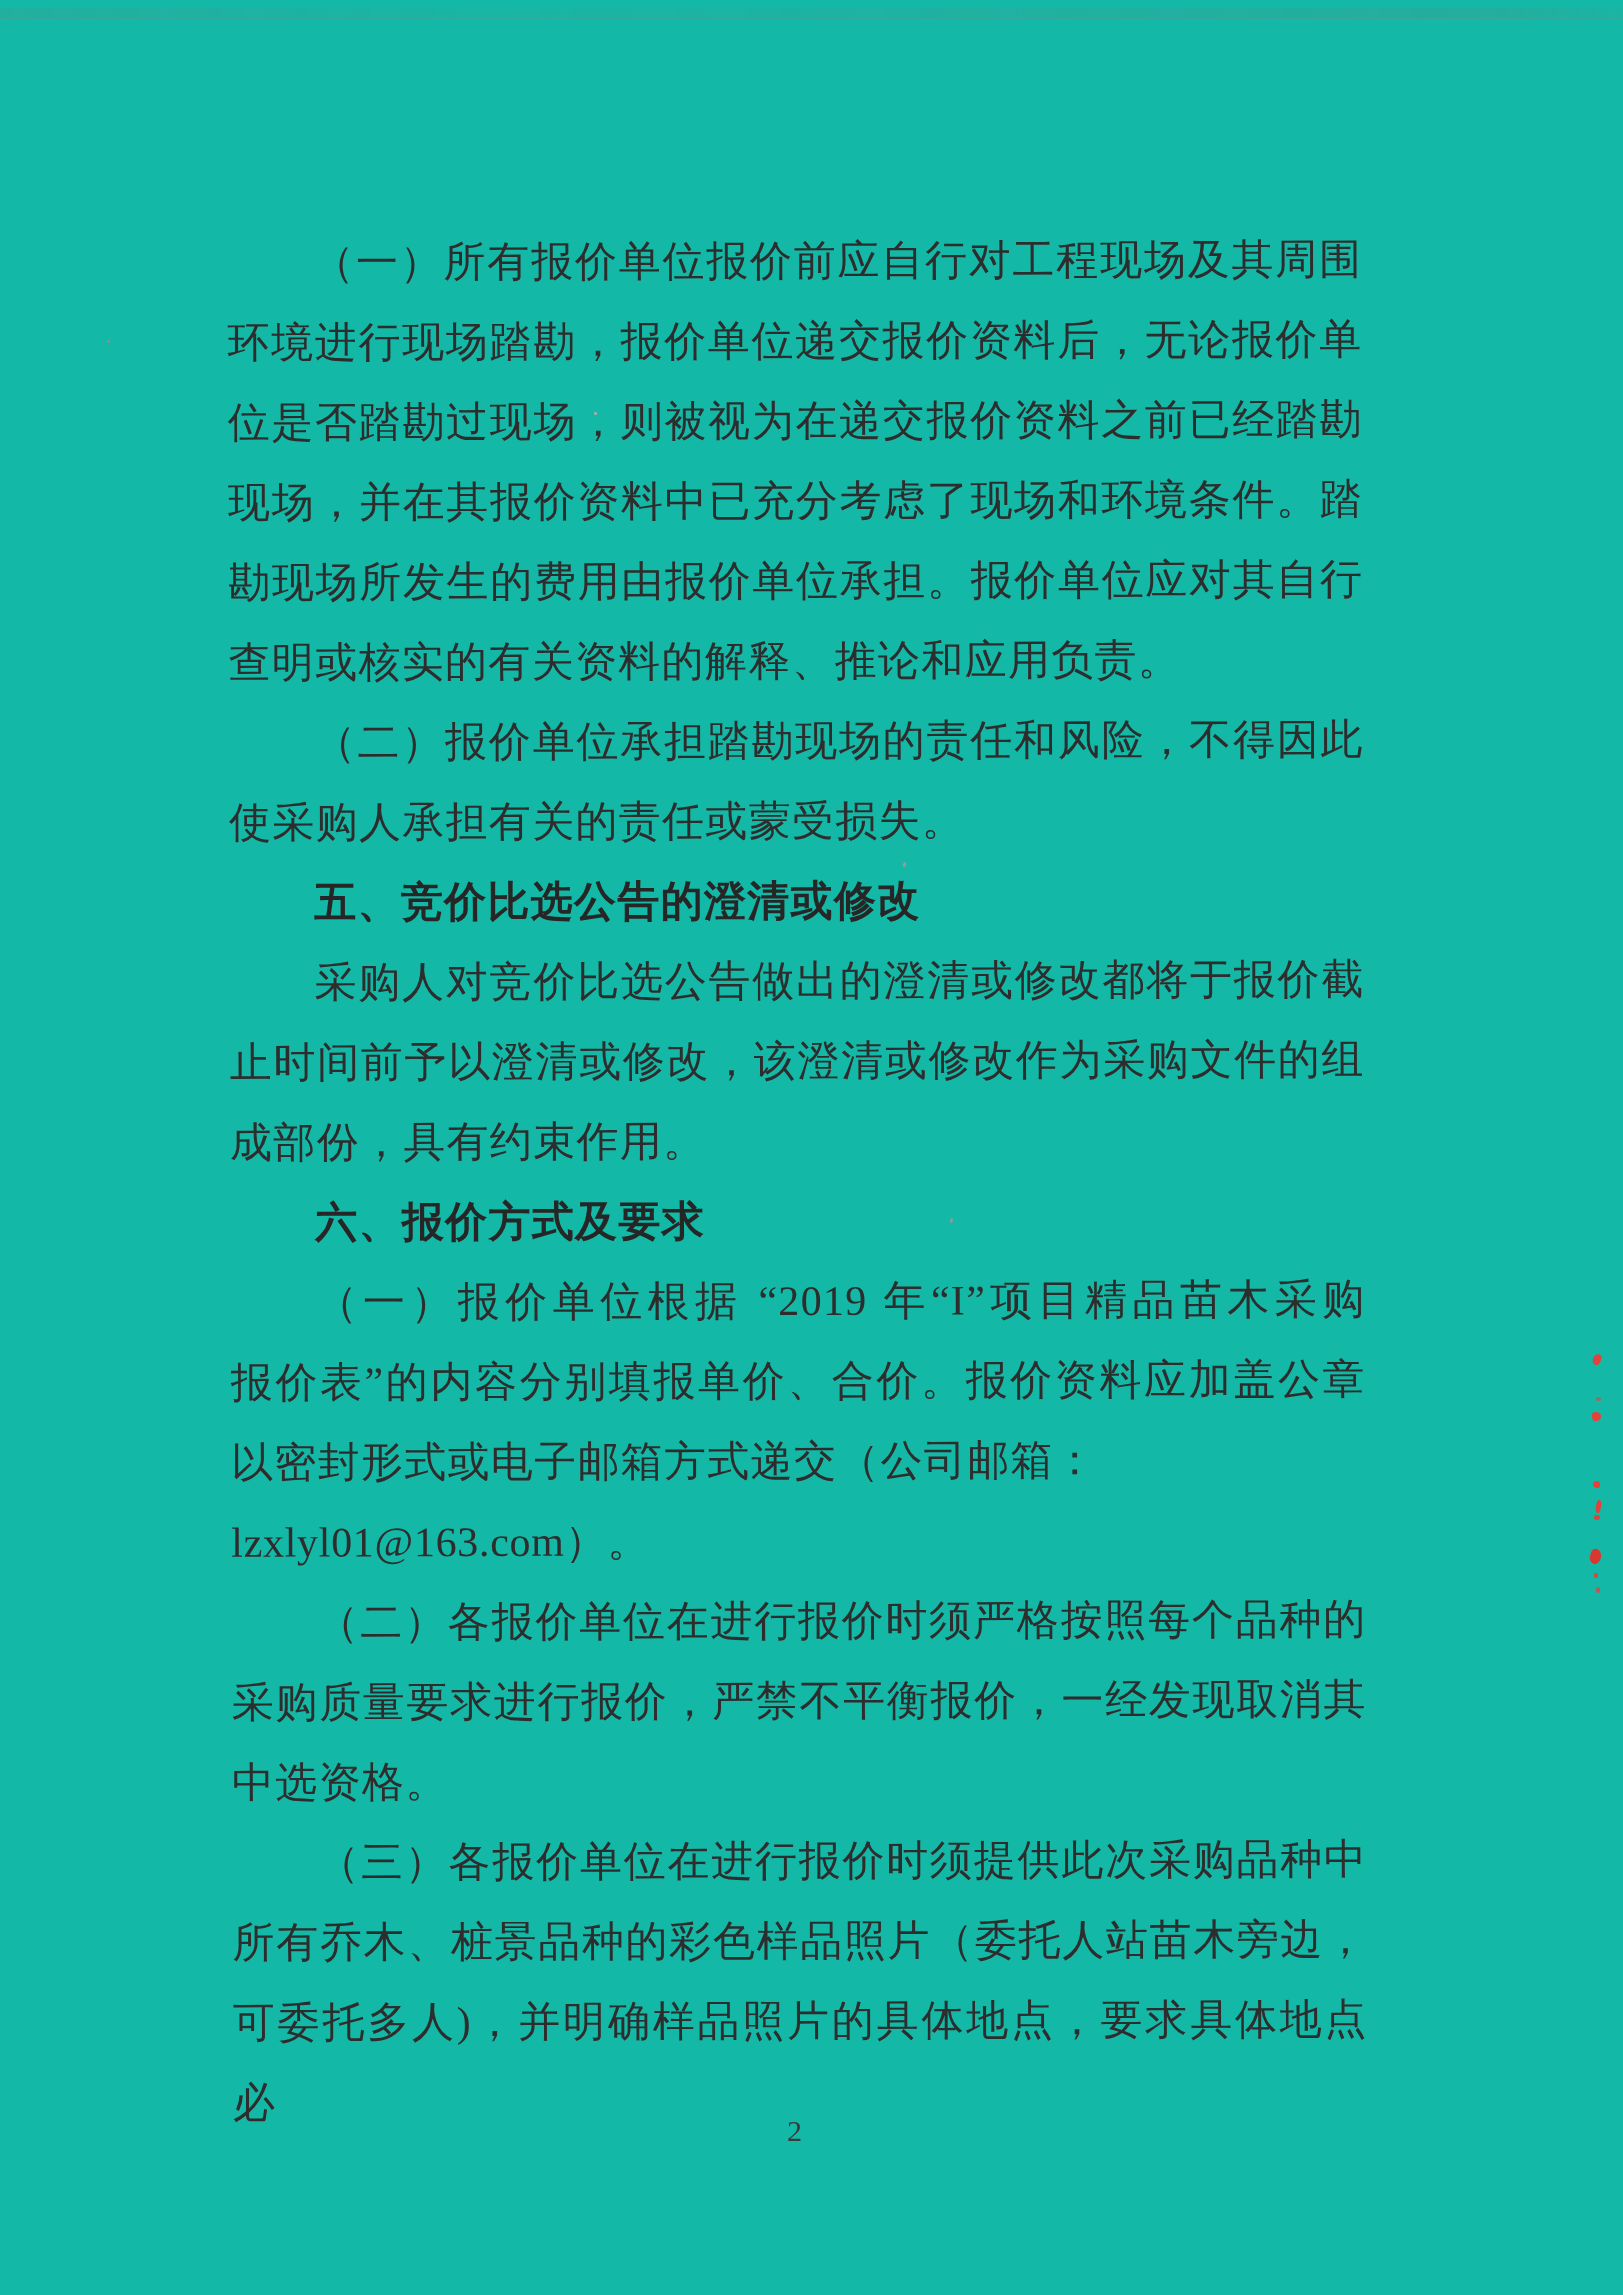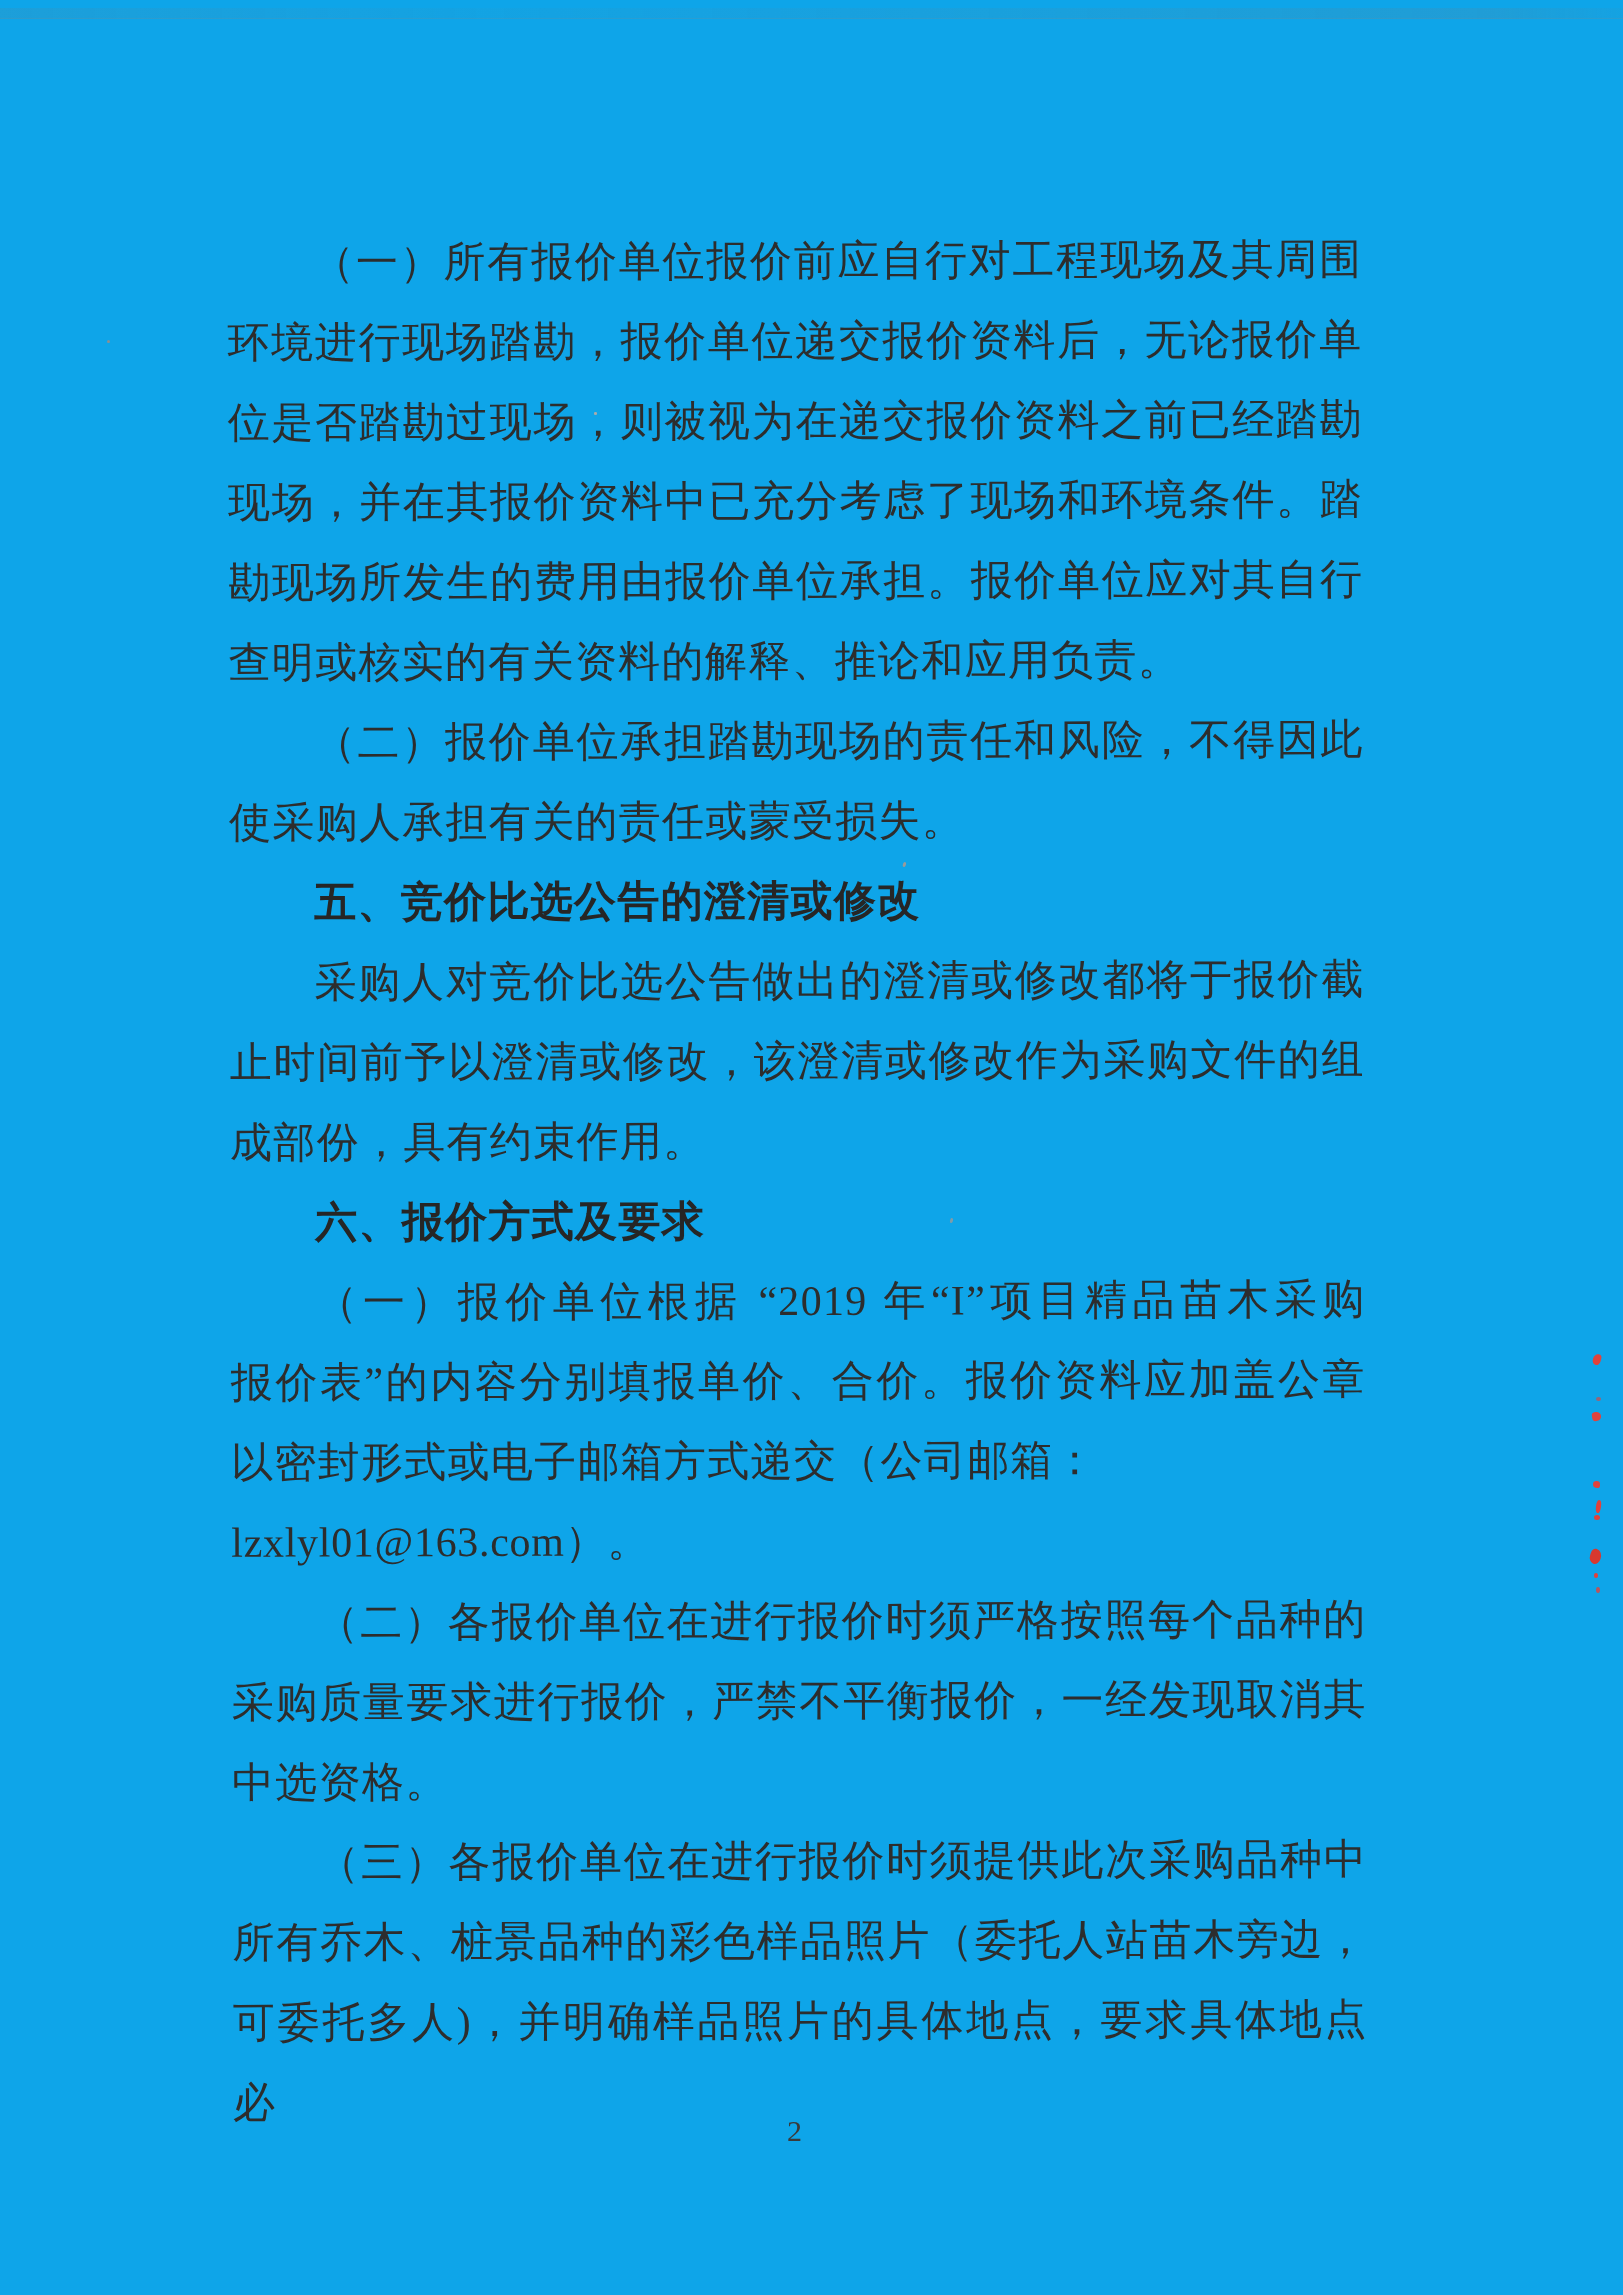--- a/index.html
+++ b/index.html
@@ -1,20 +1,20 @@
 <!DOCTYPE html>
 <html lang="zh" style="font-size:10.5px"><head>
 <meta charset="utf-8">
 <style>
   html,body{margin:0;padding:0;background:#ffffff;}
   .page{
     position:relative;
     width:1623px;
     height:2295px;
-    background:#0ea5e9;
+    background:#14b8a6;
     overflow:hidden;
     font-family:"Liberation Serif","DejaVu Serif",serif;
     color:#2d2d2d;
   }
   
   .scan-band{
     position:absolute;
     left:0; top:7.8px; width:1623px; height:9.8px;
     background:linear-gradient(to right,
       rgba(120,120,120,0.14),

